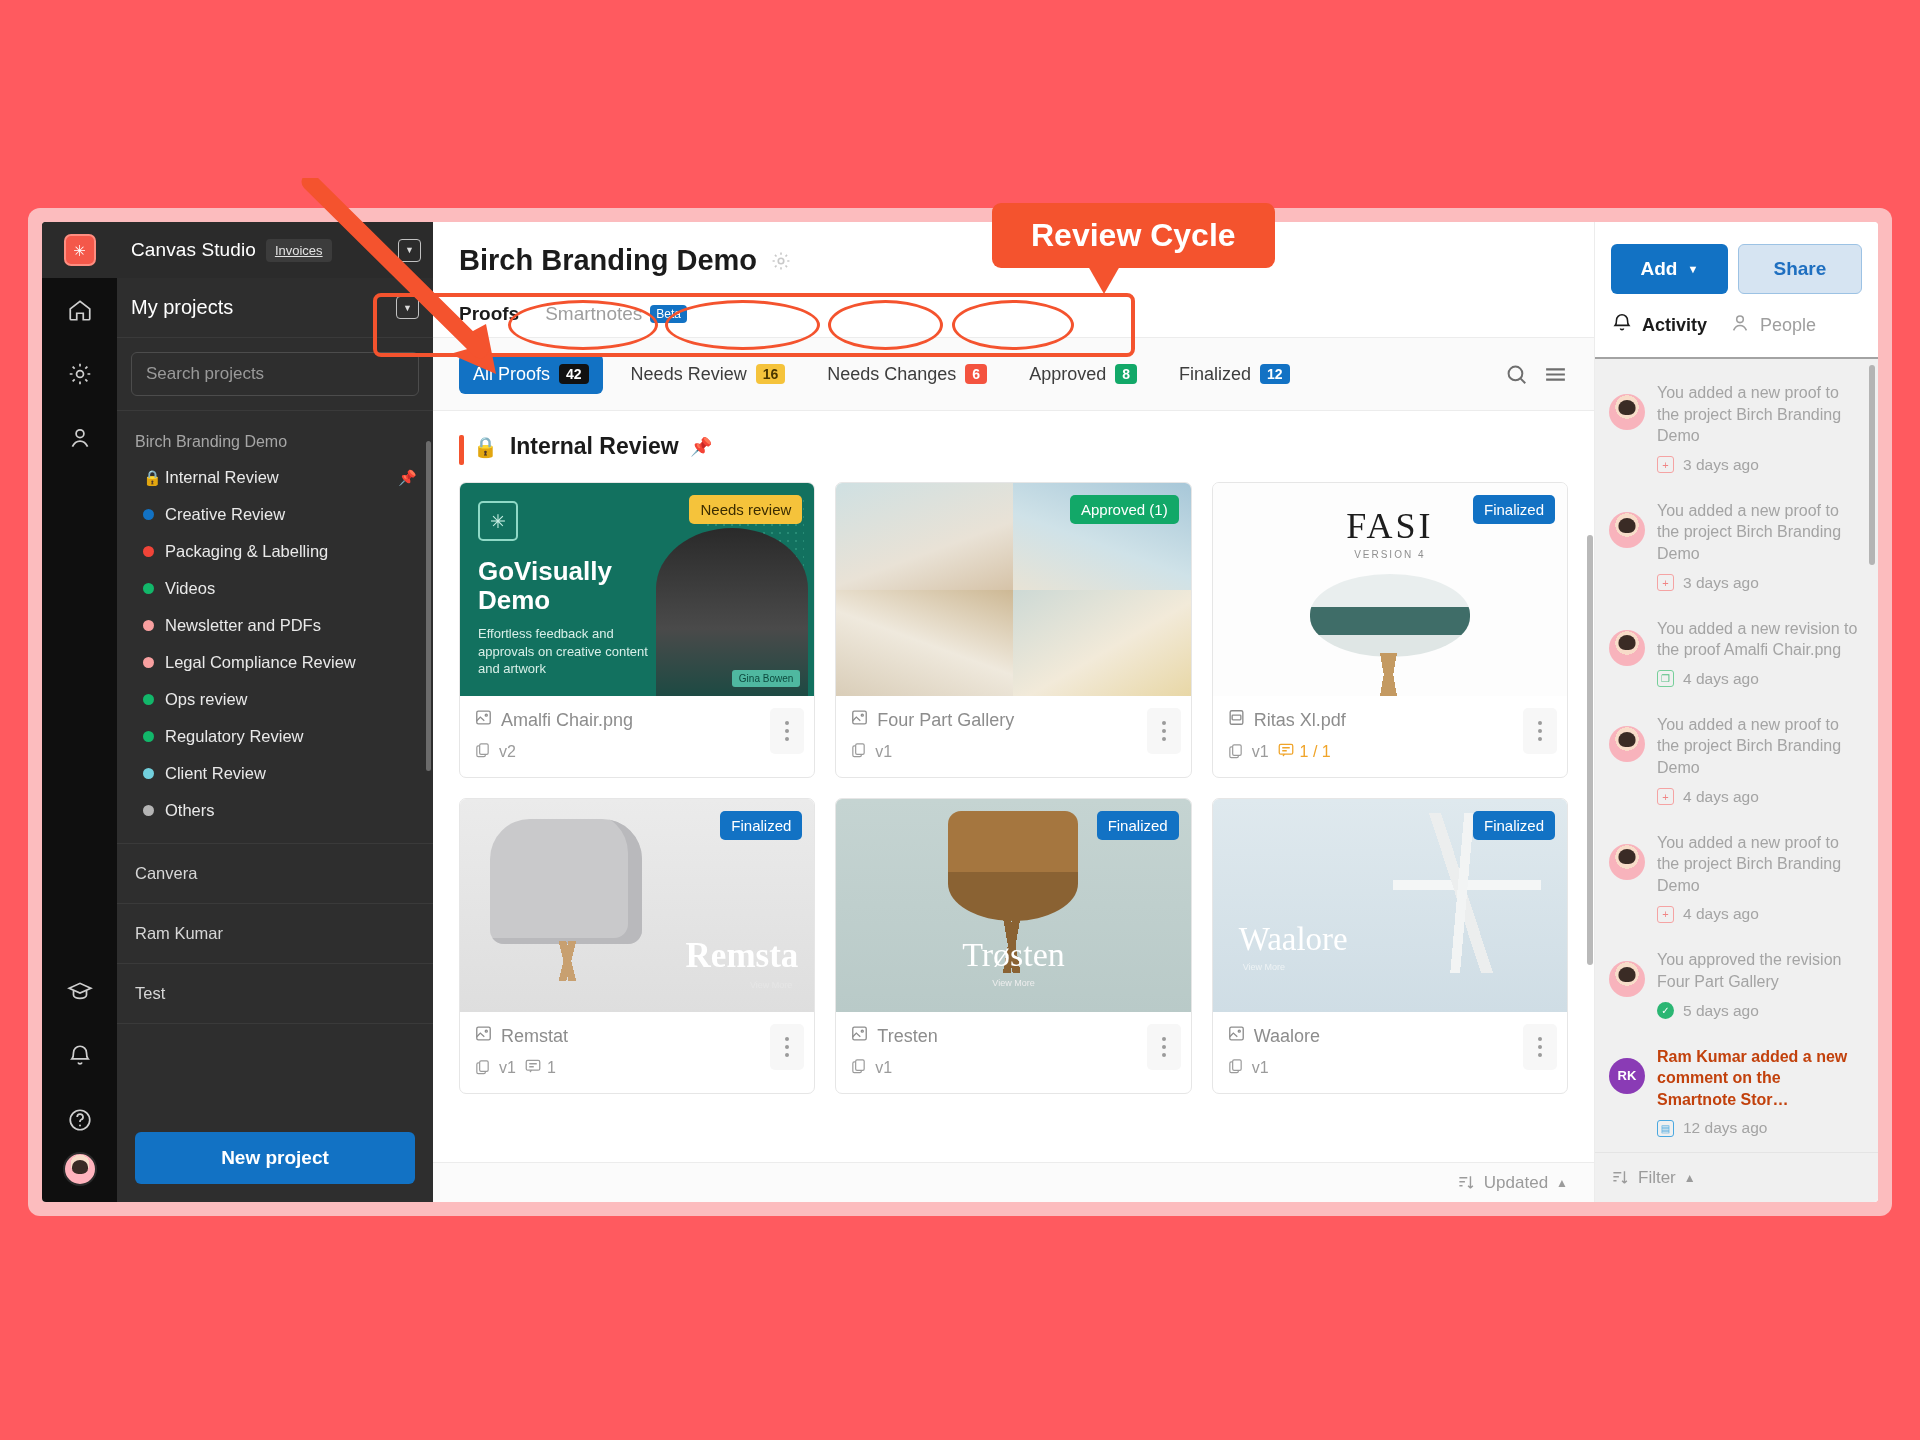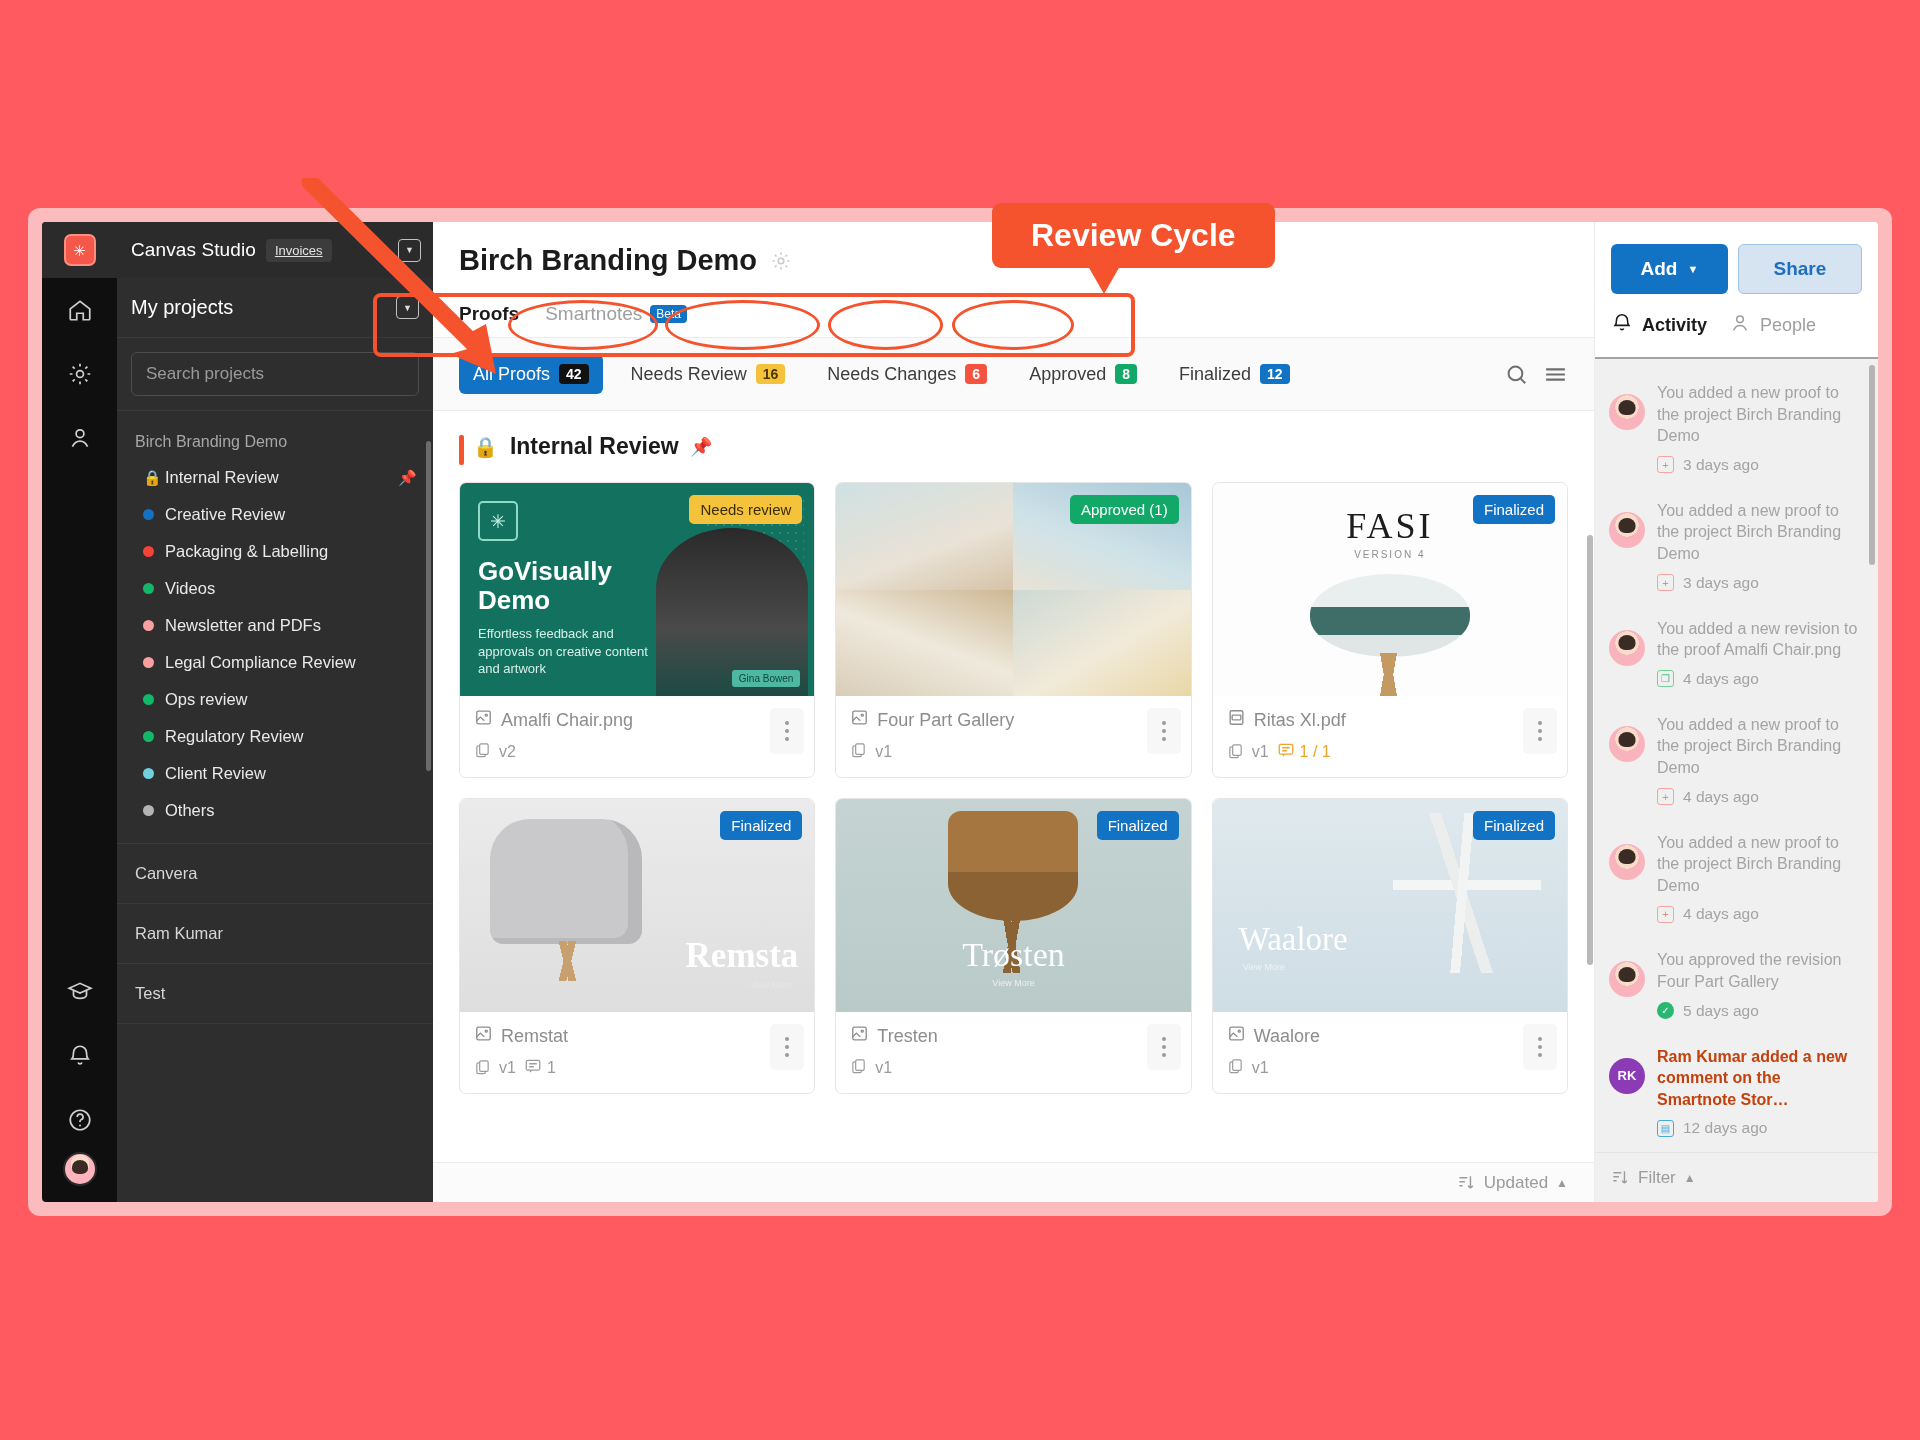--- a/index.html
+++ b/index.html
@@ -717,20 +717,23 @@
           </div>
       <div class="proj-sep"></div>
       <div id="proj-flats">
             <div class="proj-flat">Canvera</div>
             <div class="proj-flat">Ram Kumar</div>
             <div class="proj-flat">Test</div>
           </div>
       <div class="scroll-thumb"></div>
     </div>
 
+    <div id="new-project-wrap">
+      <button id="new-project-btn">New project</button>
+    </div>
   </div>
 
   <div id="main">
     <div id="main-header">
       <div id="proj-title-row">
         <span id="proj-title">Birch Branding Demo</span>
         <span class="gear-ico">
           <svg viewBox="0 0 24 24" fill="none" stroke="currentColor" stroke-width="1.8">
                 <circle cx="12" cy="12" r="3"></circle>
                 <path d="M12 2.8v2.4M12 18.8v2.4M2.8 12h2.4M18.8 12h2.4M5.4 5.4l1.7 1.7M16.9 16.9l1.7 1.7M18.6 5.4l-1.7 1.7M7.1 16.9l-1.7 1.7"></path>

